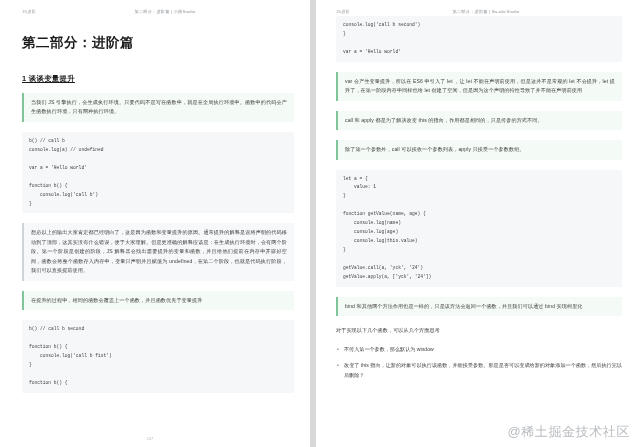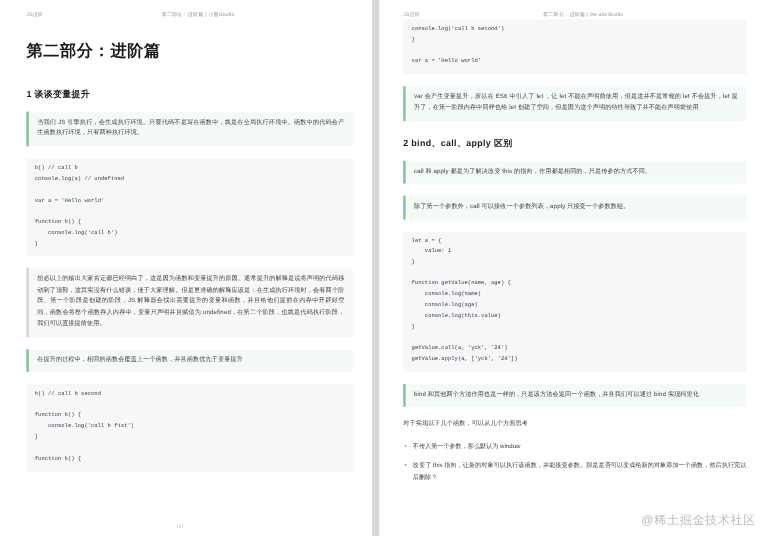--- a/index.html
+++ b/index.html
@@ -63,20 +63,21 @@
     color: #1b1b1b;
     margin: 0 0 16px 0;
     letter-spacing: 0.5px;
   }
   h3.section {
     font-size: 7.4px;
     font-weight: bold;
     color: #1b1b1b;
     margin: 0 0 9px 0;
     letter-spacing: 0.3px;
+    text-decoration: underline;
   }
   h3.section.spaced {
     margin-top: 14px;
   }
   .para {
     font-size: 5.1px;
     line-height: 1.85;
     color: #3c3c3c;
     text-align: justify;
     margin: 0 0 9px 0;
@@ -129,21 +130,21 @@
     right: 0;
     text-align: center;
     font-size: 4px;
     color: #b5babd;
   }
   .page-left .page-footer { padding-right: 10px; }
   .watermark {
     position: absolute;
     right: 10px;
     bottom: 6px;
-    font-size: 10px;
+    font-size: 13px;
     color: #b9bdc1;
     letter-spacing: 0.6px;
   }
 </style>
 </head>
 <body>
 
 <div class="spread">
 
   <div class="page page-left">
@@ -199,21 +200,20 @@
 
     <div class="code">console.log('call b second')
 }
 
 var a = 'Hello world'</div>
 
     <div class="callout">
       <p class="para">var 会产生变量提升，所以在 ES6 中引入了 let ，让 let 不能在声明前使用，但是这并不是常规的 let 不会提升，let 提升了，在第一阶段内存中同样也给 let 创建了空间，但是因为这个声明的特性导致了并不能在声明前使用</p>
     </div>
 
-    <h3 class="section spaced">2 bind、call、apply 区别</h3>
 
     <div class="callout">
       <p class="para">call 和 apply 都是为了解决改变 this 的指向，作用都是相同的，只是传参的方式不同。</p>
     </div>
 
     <div class="callout">
       <p class="para">除了第一个参数外，call 可以接收一个参数列表，apply 只接受一个参数数组。</p>
     </div>
 
     <div class="code">let a = {

